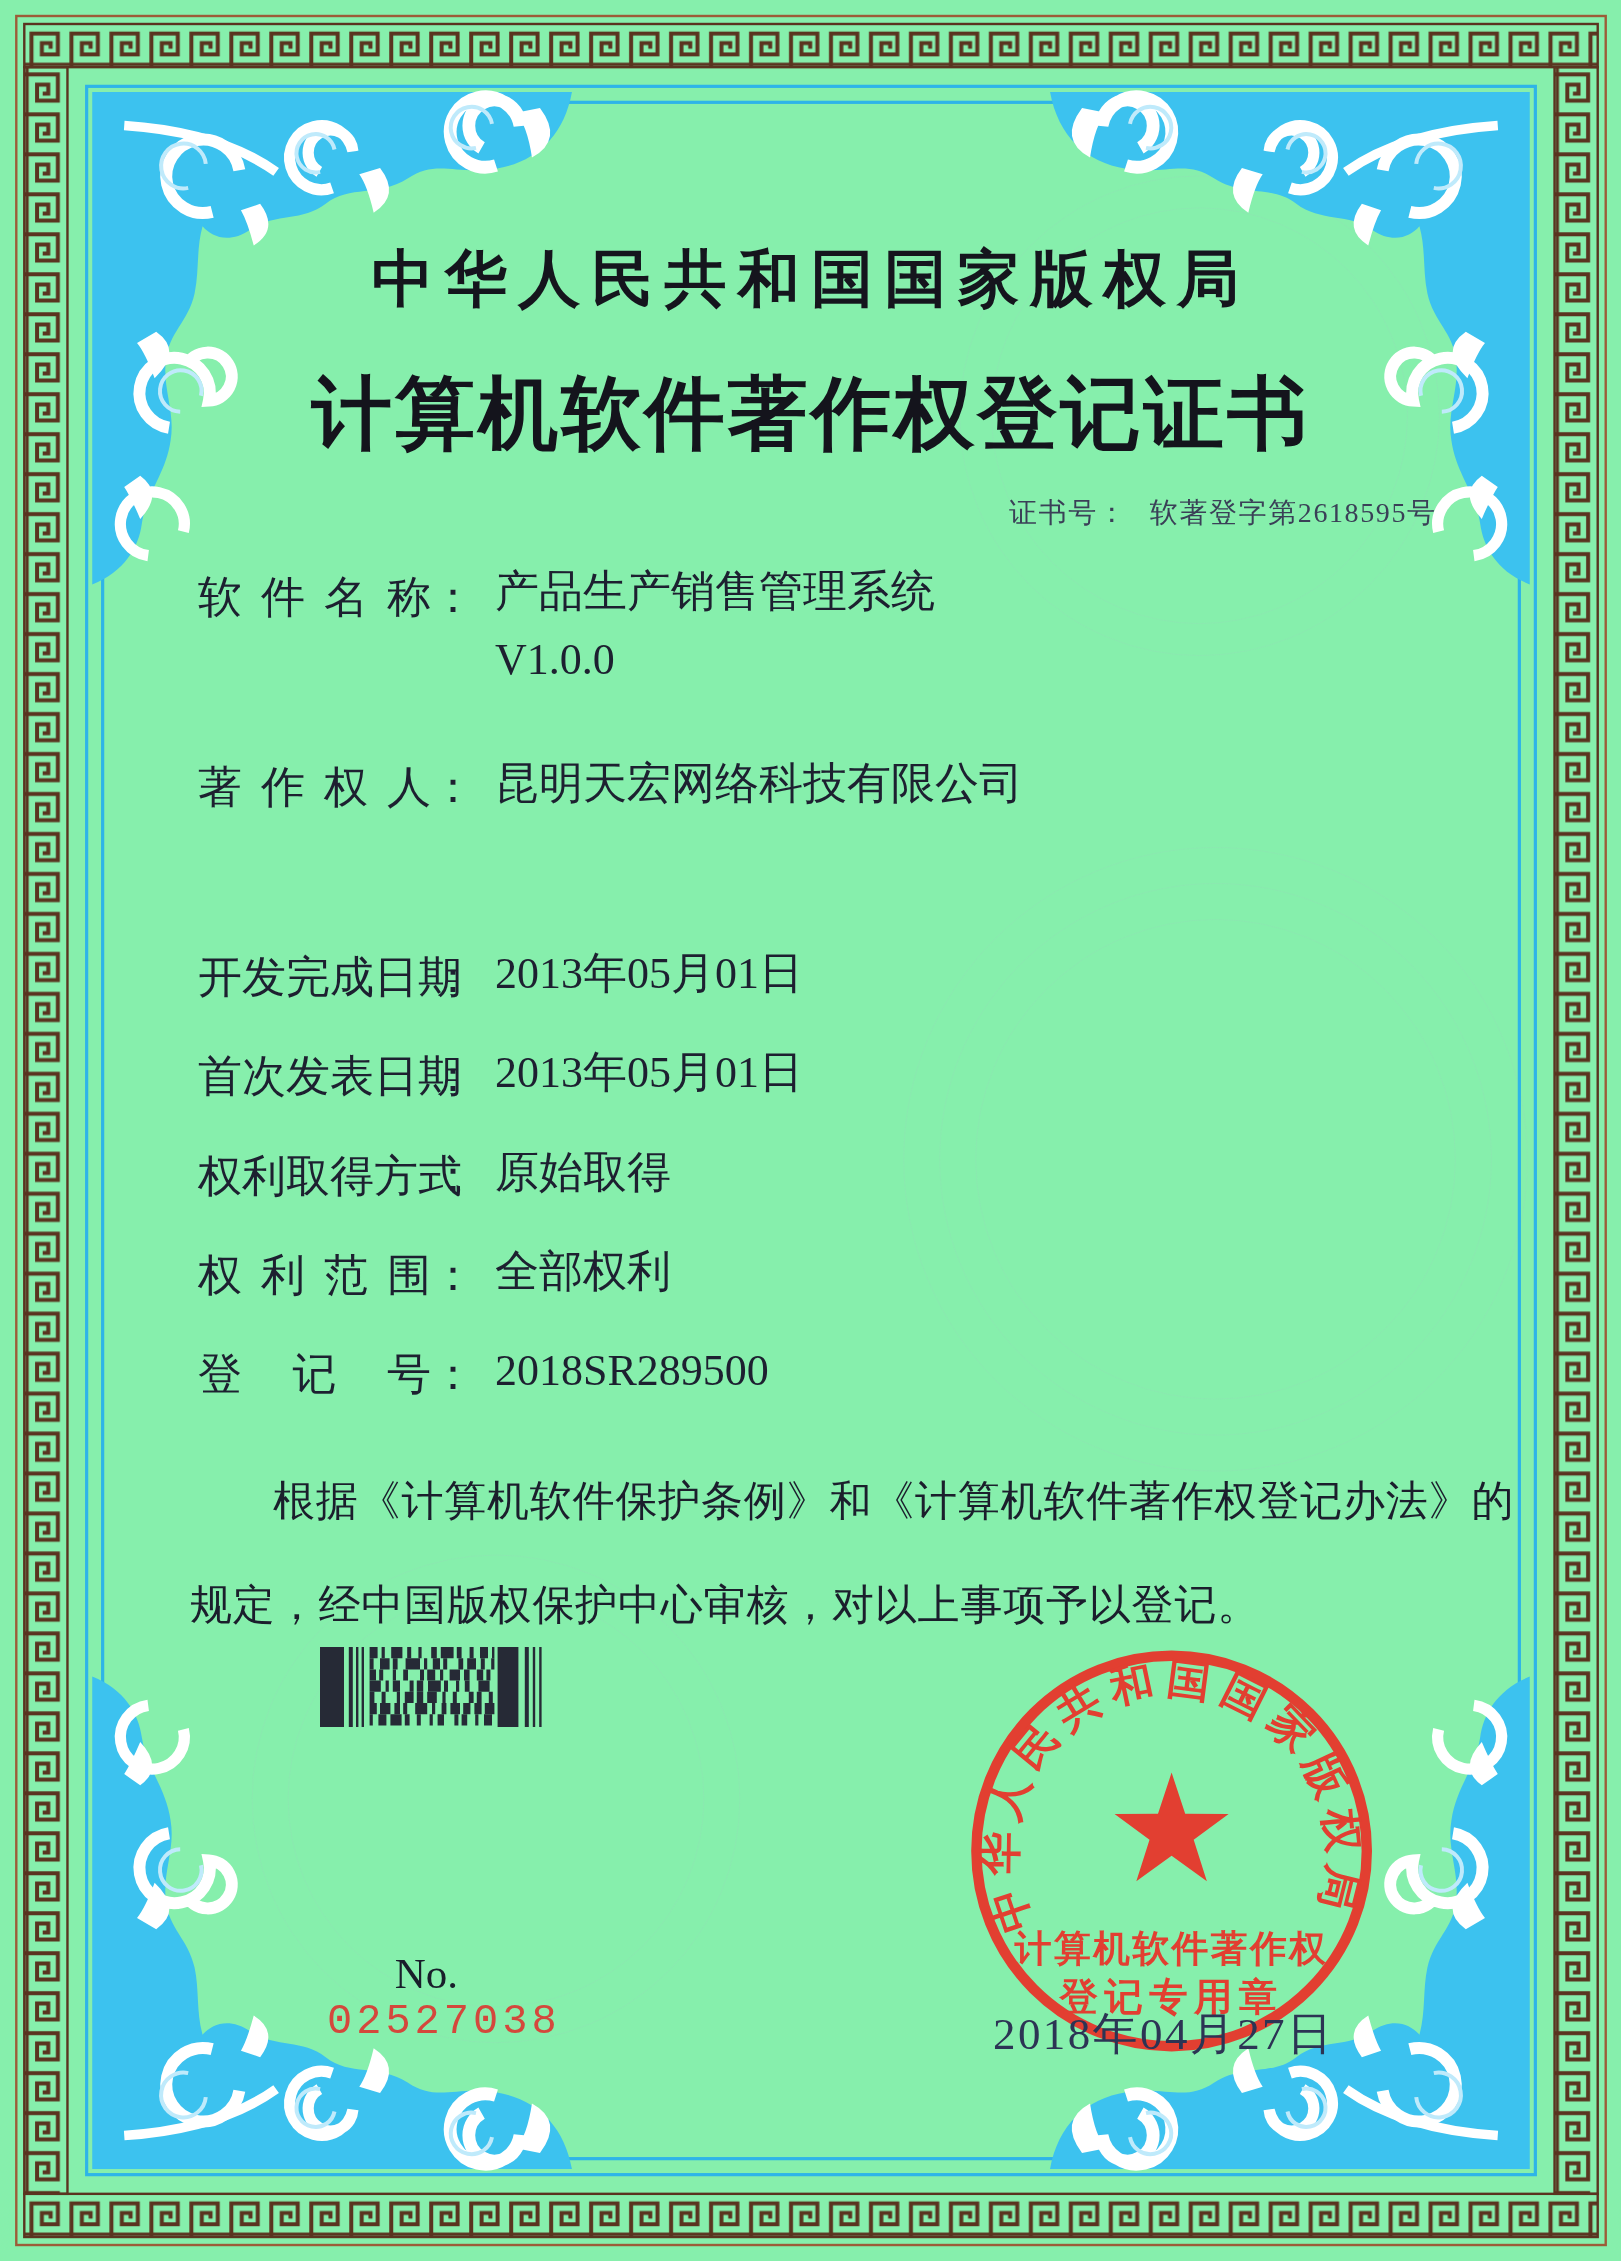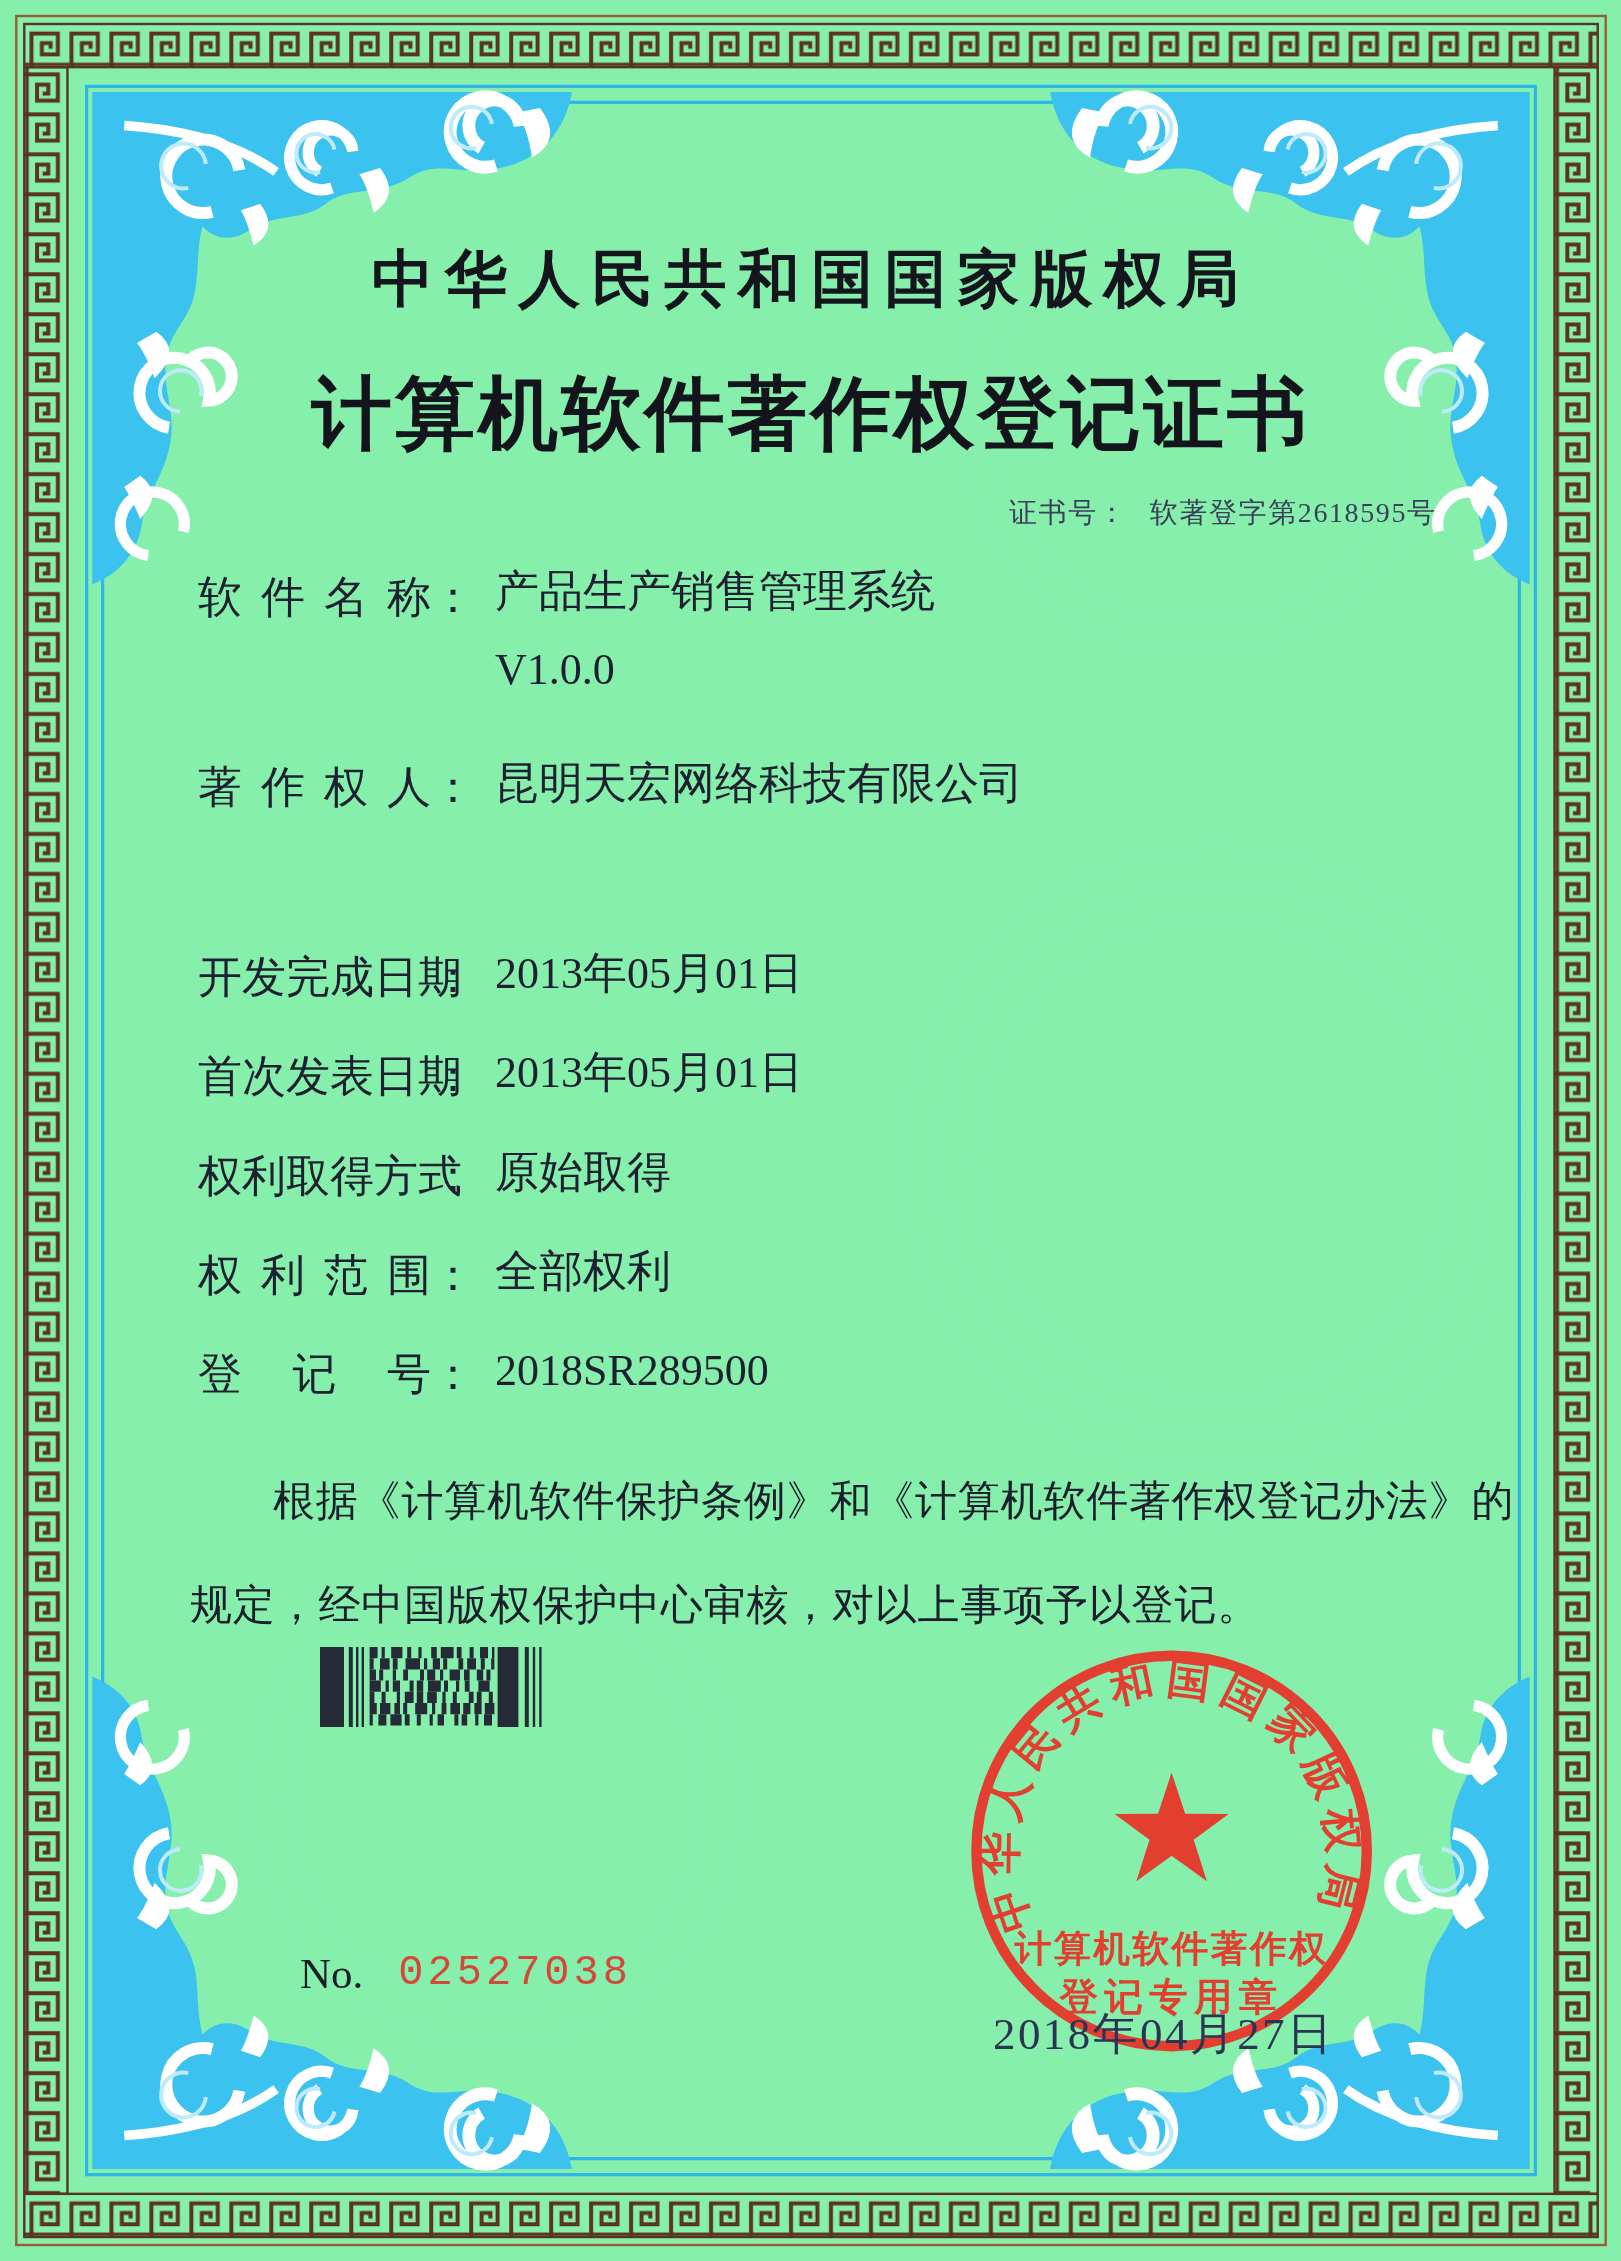--- a/index.html
+++ b/index.html
@@ -49,37 +49,38 @@
     white-space:nowrap;
   }
   .lbl{
     display:inline-block;width:233px;
     text-align:justify;text-align-last:justify;
     font-weight:500;
   }
   .colon{display:inline-block;width:40px;font-weight:500;}
   .vals{margin-left:24px;}
   .val{line-height:1.1;}
-  .val.version{margin-top:30px;}
+  .val.version{margin-top:20px;}
 
   
   .statement{
     left:190px;top:1449px;width:1343px;
     font-size:42px;line-height:104px;
     color:#1b1e2c;
     letter-spacing:0.8px;
   }
   .statement .l1{text-indent:83px;white-space:nowrap;}
   .statement .l2{white-space:nowrap;}
 
   
   .serial{
-    left:300px;top:1949px;
-    display:flex;align-items:flex-start;
-    white-space:nowrap;
+    left:292px;top:1949px;
+    display:flex;align-items:center;
+    white-space:nowrap;
+    flex-direction:column;
   }
   .serial .prefix{font-size:43px;color:#191e2b;font-weight:500;}
   .serial .number{
     margin-left:35px;
     font-family:"Liberation Mono","DejaVu Sans Mono",monospace;
     font-size:42px;letter-spacing:4px;
     color:#d4483c;
   }
   .issue-date{
     left:993px;top:2004px;

